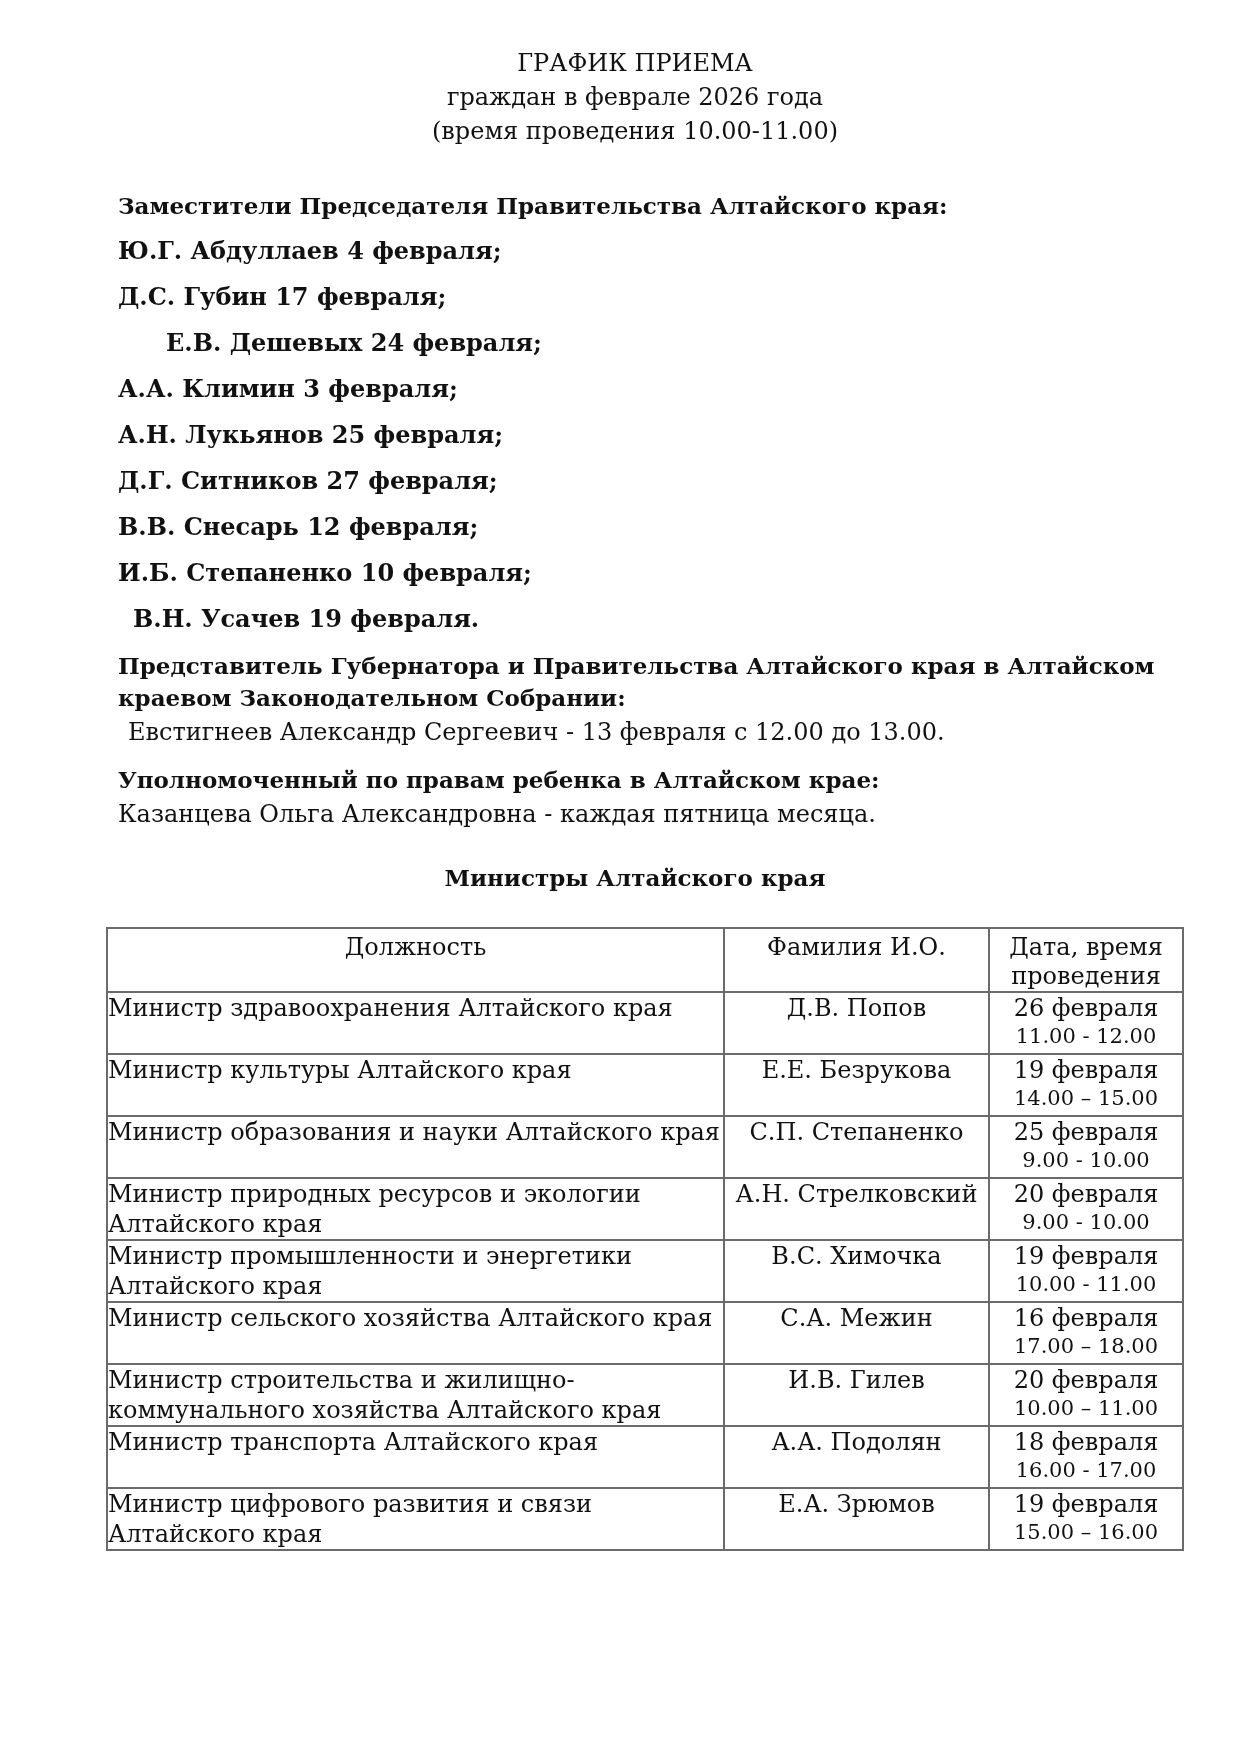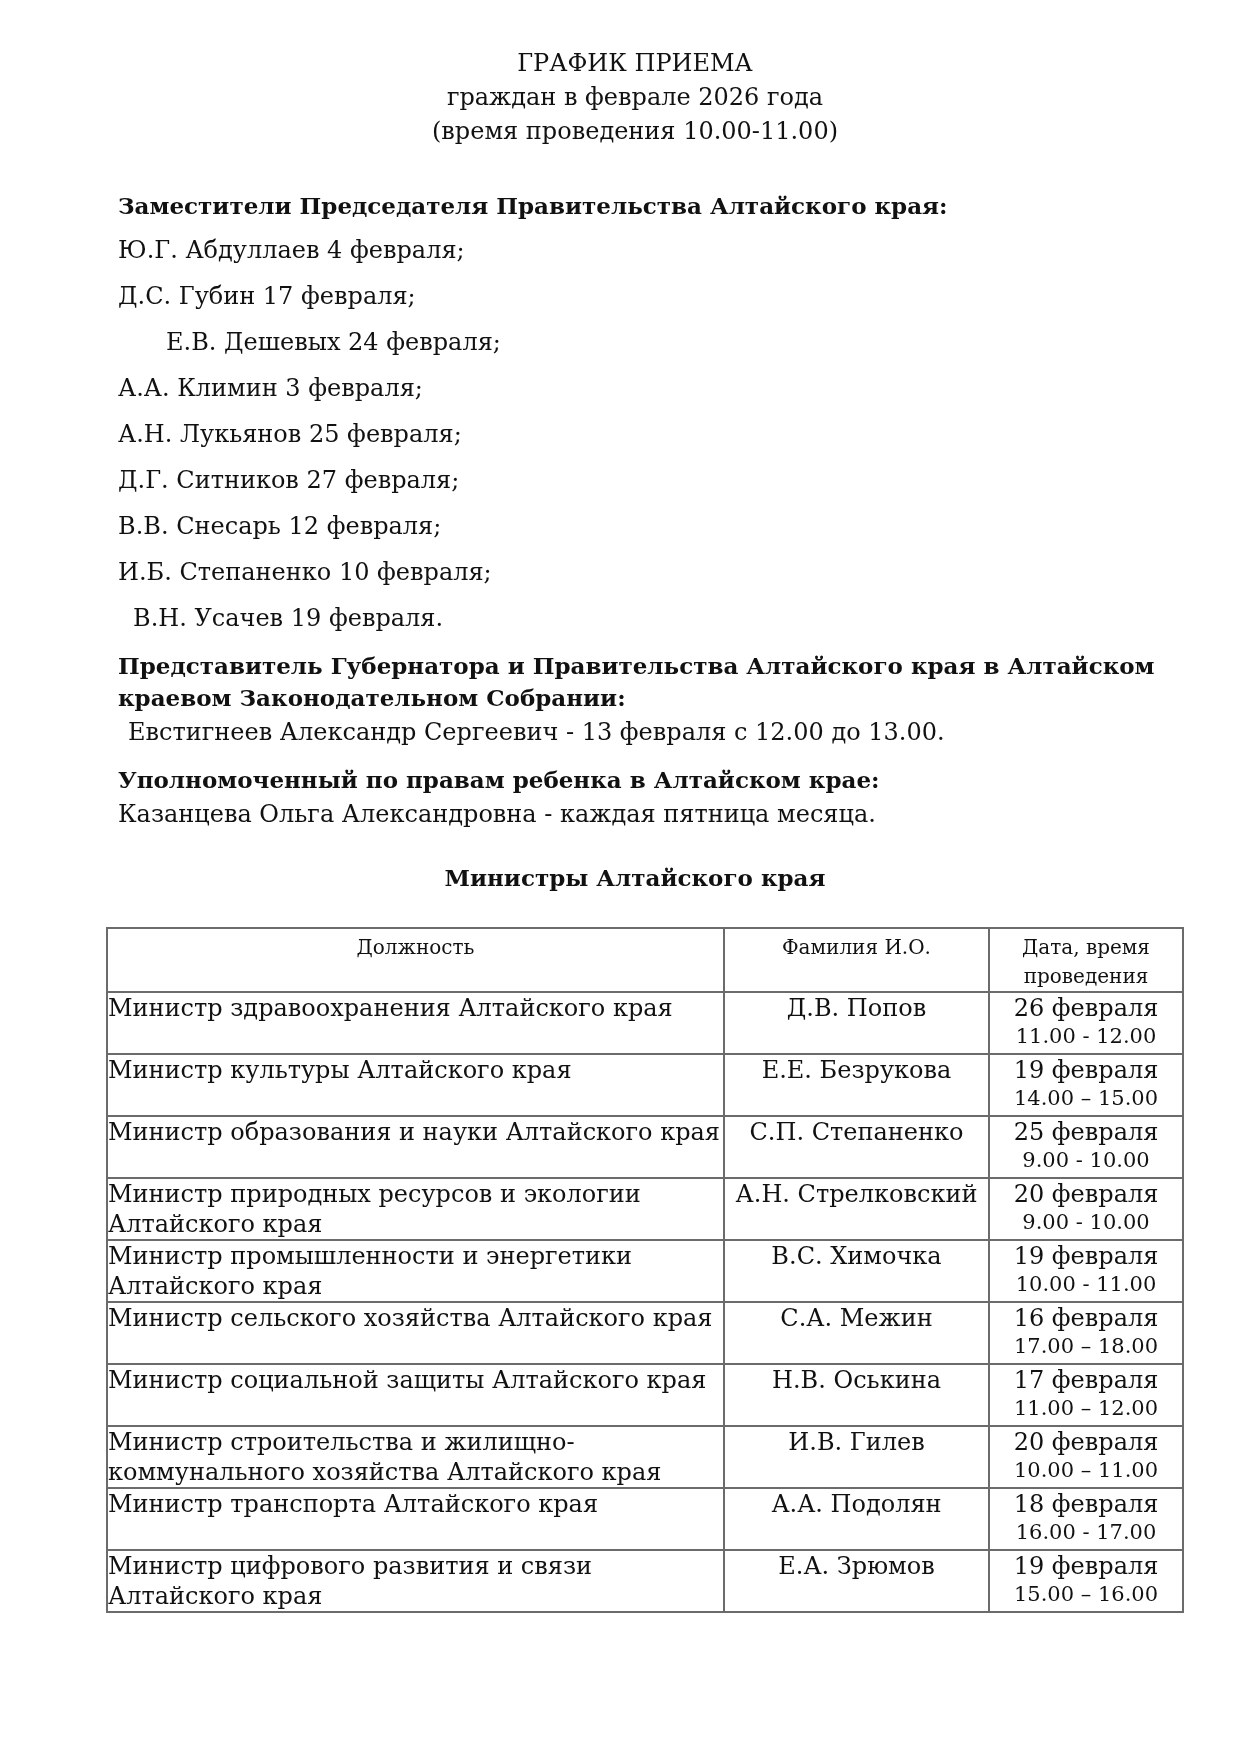--- a/index.html
+++ b/index.html
@@ -5,32 +5,32 @@
   html, body { margin: 0; padding: 0; background: #ffffff; }
   body {
     width: 1241px; height: 1754px; position: relative; overflow: hidden;
     font-family: "DejaVu Serif", "Liberation Serif", serif;
     color: #111111;
   }
   .abs { position: absolute; }
   .title-block { left: 0; width: 1270px; top: 46px; text-align: center; font-size: 24px; line-height: 34px; }
   .section-head { font-weight: bold; font-size: 23px; }
   .body-text { font-size: 24px; }
-  .list-item { left: 118px; font-size: 24px; }
+  .list-item { left: 118px; font-size: 24px; font-weight: bold; }
   .ministers-title { left: 0; width: 1270px; text-align: center; font-weight: bold; font-size: 23px; top: 864px; }
 
   table.ministers {
     position: absolute; left: 106px; top: 927px; width: 1076px;
     border-collapse: collapse; table-layout: fixed;
   }
   table.ministers td, table.ministers th {
     border: 2px solid #6b6b6b; vertical-align: top; padding: 0;
   }
   table.ministers th {
-    font-weight: normal; font-size: 20px; line-height: 29px; height: 55px; text-align: center; padding-top: 4px;
+    font-weight: normal; font-size: 24px; line-height: 29px; height: 55px; text-align: center; padding-top: 4px;
   }
   table.ministers td { height: 60px; font-size: 24px; line-height: 30px; }
   td.pos { padding: 4px 8px 0 11px; text-align: left; }
   td.name { text-align: center; padding-top: 4px; }
   td.date { text-align: center; padding-top: 4px; }
   td.date .d { display: block; font-size: 24px; line-height: 30px; }
   td.date .t { display: block; font-size: 21px; line-height: 26px; }
 </style>
 </head>
 <body>
@@ -117,28 +117,20 @@
     </tr>
     <tr>
       <td class="pos">Министр сельского хозяйства Алтайского края</td>
       <td class="name">С.А. Межин</td>
       <td class="date">
           <span class="d">16 февраля</span>
           <span class="t">17.00 – 18.00</span>
         </td>
     </tr>
     <tr>
-      <td class="pos">Министр социальной защиты Алтайского края</td>
-      <td class="name">Н.В. Оськина</td>
-      <td class="date">
-          <span class="d">17 февраля</span>
-          <span class="t">11.00 – 12.00</span>
-        </td>
-    </tr>
-    <tr>
       <td class="pos">Министр строительства и жилищно-коммунального хозяйства Алтайского края</td>
       <td class="name">И.В. Гилев</td>
       <td class="date">
           <span class="d">20 февраля</span>
           <span class="t">10.00 – 11.00</span>
         </td>
     </tr>
     <tr>
       <td class="pos">Министр транспорта Алтайского края</td>
       <td class="name">А.А. Подолян</td>

